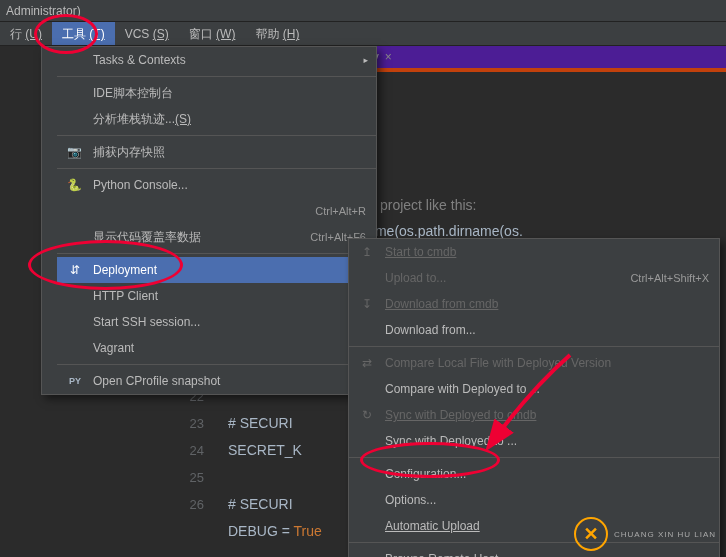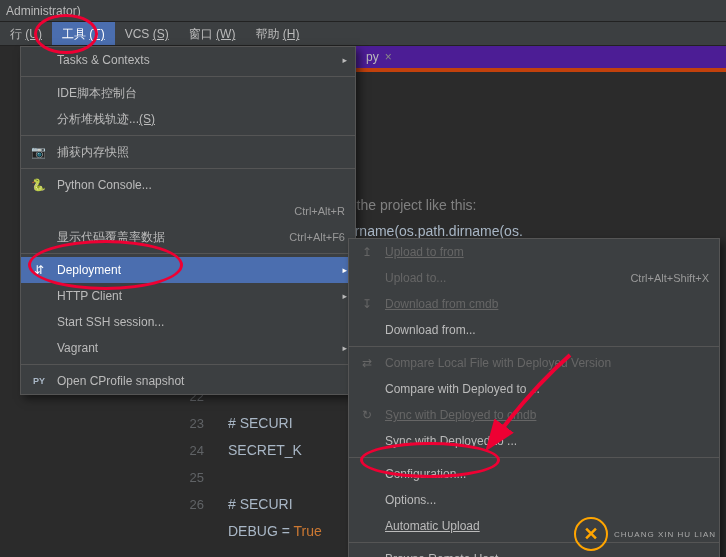--- a/index.html
+++ b/index.html
@@ -5,21 +5,21 @@
 * { margin:0; padding:0; box-sizing:border-box; font-family:"Microsoft YaHei", sans-serif; user-select:none; }
 body { width:726px; height:557px; background:#2b2b2b; overflow:hidden; position:relative; }
 
 .titlebar { height:22px; background:#3c3f41; color:#bbb; font-size:12px; padding-left:6px; line-height:22px; border-bottom:1px solid #222; }
 
 .menubar { height:24px; background:#3c3f41; display:flex; color:#bbb; font-size:12px; border-bottom:1px solid #222; }
 .menubar-item { padding:0 10px; line-height:24px;text-align:center; }
 .menubar-item.sel { background:#4b6eaf; color:#fff; }
 .u { text-decoration:underline; }
 
-.dropdown { position:absolute; left:20px; top:46px; width:336px; background:#3c3f41; border:1px solid #555; box-shadow:4px 4px 8px rgba(0,0,0,.5); z-index:10; }
+.dropdown { position:absolute; left:41px; top:46px; width:336px; background:#3c3f41; border:1px solid #555; box-shadow:4px 4px 8px rgba(0,0,0,.5); z-index:10;padding-left:15px; }
 .menu-row { height:26px; display:flex; align-items:center; color:#bbb; font-size:12px; padding-left:36px; padding-right:10px; position:relative; }
 .menu-row.sel { background:#4b6eaf; color:#fff; }
 .menu-row.disabled { color:#666; }
 .menu-row .arrow { position:absolute; right:8px; font-size:9px; }
 .menu-row .shortcut { margin-left:auto; color:#999; font-size:11px; }
 .menu-sep { height:1px; background:#555; margin:3px 0; }
 .menu-icon { position:absolute; left:10px; width:16px; height:16px; display:flex; align-items:center; justify-content:center; }
 
 .submenu { position:absolute; left:348px; top:46px; width:372px; background:#3c3f41; border:1px solid #555; box-shadow:4px 4px 8px rgba(0,0,0,.5); z-index:11; }
 .submenu { top:238px; }
@@ -136,21 +136,21 @@
   <div class="menu-sep"></div>
   <div class="menu-row">
       <span class="menu-icon" style="color:#a9b7c6;font-size:9px;font-weight:bold">PY</span>
       <span>Open CProfile snapshot</span>
     </div>
 </div>
 
 <div class="submenu">
   <div class="menu-row disabled">
       <span class="menu-icon">↥</span>
-      <span class="u">Upload to from</span>
+      <span class="u">Start to cmdb</span>
     </div>
   <div class="menu-row disabled">
       <span>Upload to...</span>
       <span class="shortcut">Ctrl+Alt+Shift+X</span>
     </div>
   <div class="menu-row disabled">
       <span class="menu-icon">↧</span>
       <span class="u">Download from cmdb</span>
     </div>
   <div class="menu-row">

